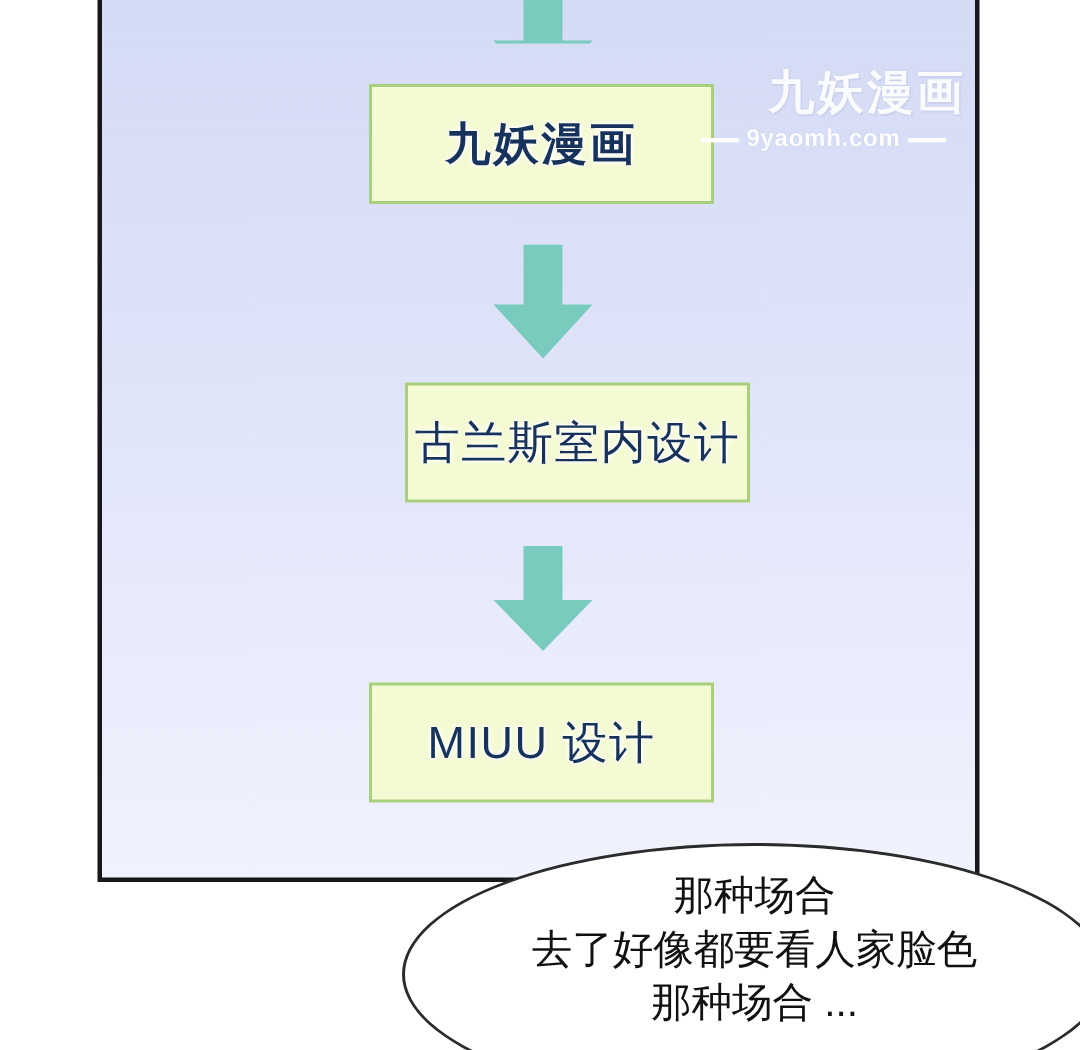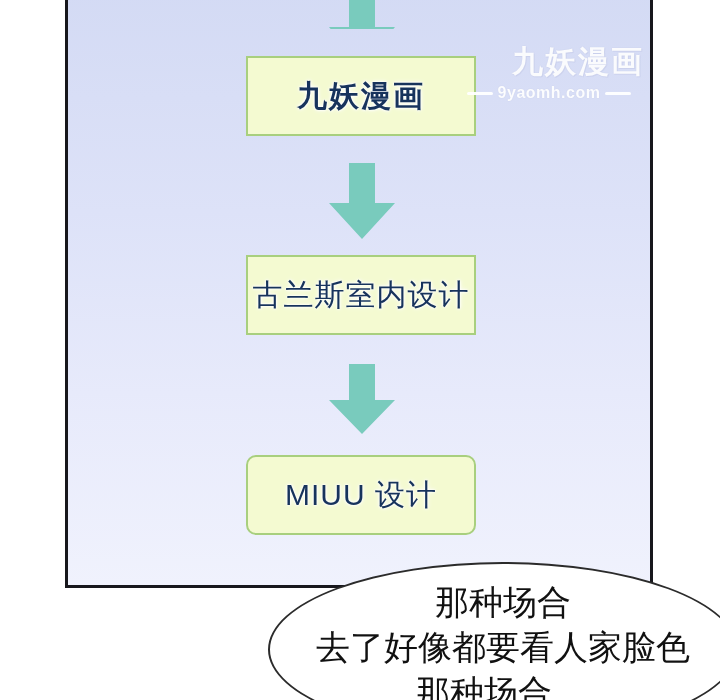--- a/index.html
+++ b/index.html
@@ -86,22 +86,22 @@
     letter-spacing: 1px;
     white-space: nowrap;
     text-shadow: 0 0 3px #ffffff, 0 0 5px #ffffff, 0 0 2px #ffffff;
   }
   .flow-box.bold .label {
     font-weight: bold;
     letter-spacing: 2px;
   }
 
   #box-1 { top: 73px; }    
-  #box-2 { top: 272px; }   
-  #box-3 { top: 472px; border-radius: 10px; }   
+  #box-2 { top: 272px; margin-left: 24px; }   
+  #box-3 { top: 472px; }   
 
   .flow-arrow {
     position: absolute;
     left: 259px;   
     width: 70px;
   }
   .flow-arrow svg { display: block; width: 70px; }
 
   #arrow-0 { top: 0px; height: 46px; overflow: hidden; }
   #arrow-1 { top: 180px; height: 78px; }   
@@ -118,21 +118,21 @@
     background: #ffffff;
     border: 2px solid #2b2b2b;
     box-sizing: border-box;
     display: flex;
     flex-direction: column;
     align-items: center;
     justify-content: flex-start;
     padding-top: 16px;
   }
   #speech-bubble .bubble-line {
-    font-size: 34px;
+    font-size: 27px;
     color: #111111;
     line-height: 1.32;
     white-space: nowrap;
     text-align: center;
   }
 </style>
 </head>
 <body>
 
 <div id="panel">

